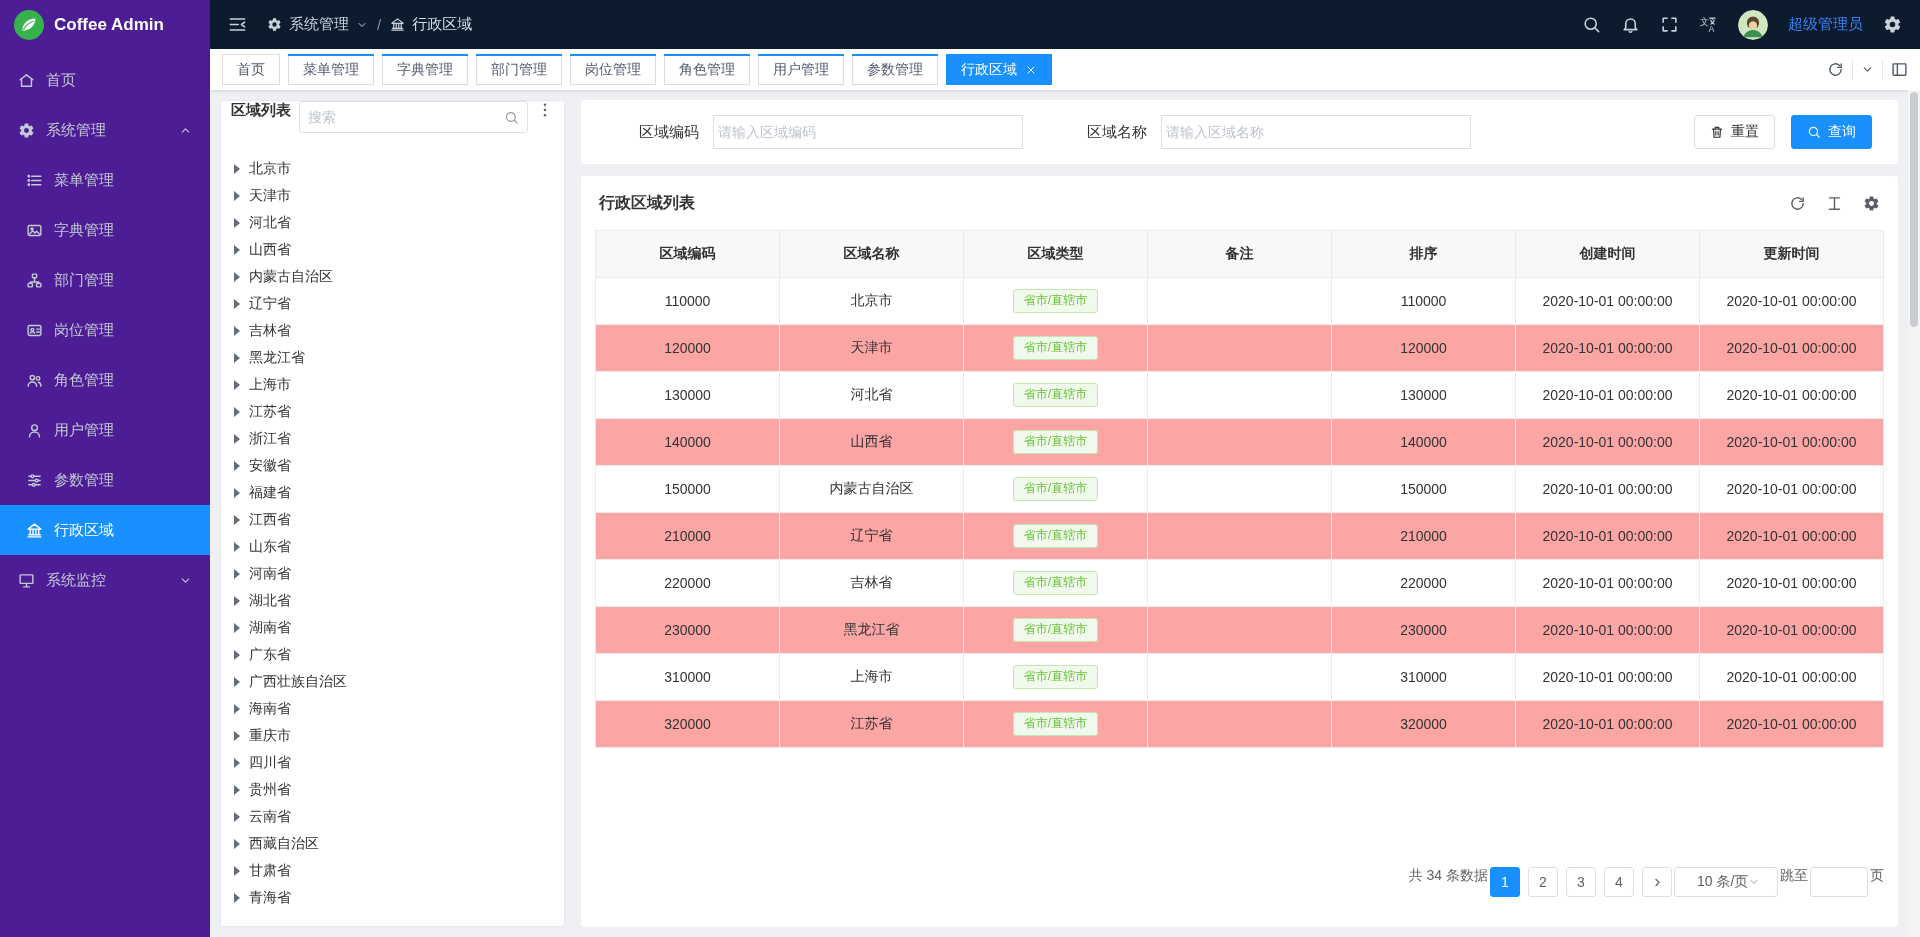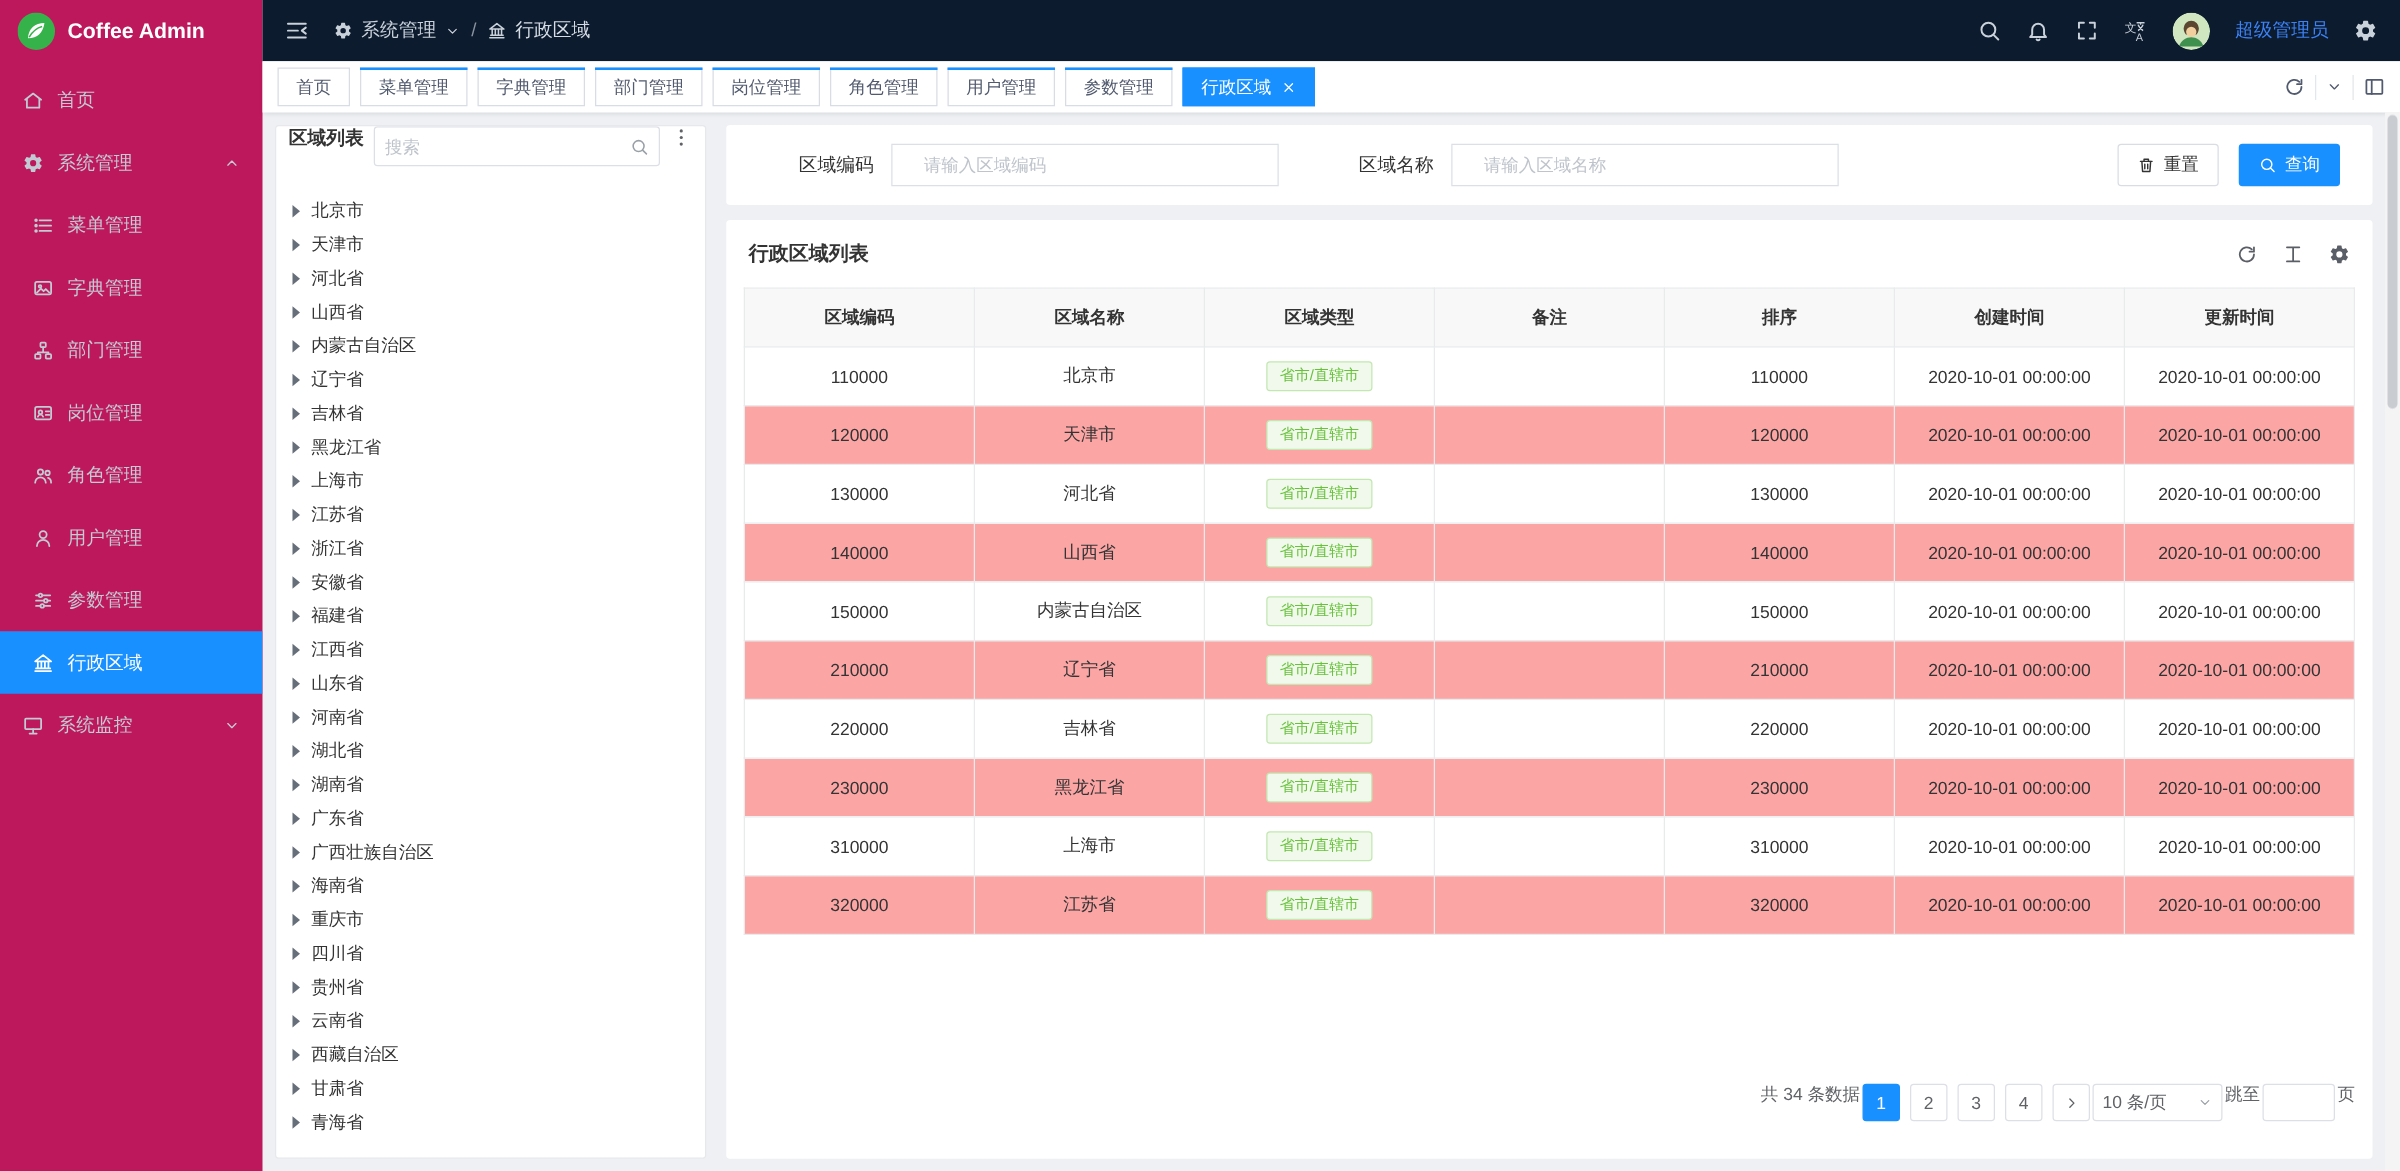--- a/index.html
+++ b/index.html
@@ -2,21 +2,21 @@
 <html><head>
 <meta charset="utf-8">
 <style>
 *{box-sizing:border-box;margin:0;padding:0}
 html,body{width:1920px;height:937px}
 body{font-family:"Liberation Sans","DejaVu Sans",sans-serif;font-size:14px;color:#333;background:#eef0f3;overflow:hidden}
 .app{display:flex;height:100%}
 .icon{display:inline-flex;align-items:center;justify-content:center;width:18px;height:18px;flex:0 0 auto}
 .icon svg{width:100%;height:100%}
 
-.sidebar{width:210px;flex:0 0 210px;background:#be185d;display:flex;flex-direction:column;overflow:hidden}
+.sidebar{width:210px;flex:0 0 210px;background:#4c1d95;display:flex;flex-direction:column;overflow:hidden}
 .logo-row{height:49px;flex:0 0 49px;display:flex;align-items:center;gap:10px;padding:0 14px}
 .logo-icon{width:30px;height:30px}
 .brand{color:#fff;font-size:17px;font-weight:bold;white-space:nowrap}
 .sidebar-nav{flex:1;padding-top:6px}
 .nav-item{height:50px;display:flex;align-items:center;gap:11px;padding:0 18px;color:#c2cad4;font-size:15px;cursor:pointer;white-space:nowrap}
 .nav-item .icon{width:17px;height:17px}
 .nav-item .chev{margin-left:auto;width:13px;height:13px}
 .nav-item.child{padding-left:26px}
 .nav-item.active{background:#1890ff;color:#fff}
 
@@ -54,21 +54,21 @@
 .tree-more{width:18px;height:18px;color:#606266;cursor:pointer}
 .tree-list{flex:1;overflow:hidden;padding:2px 0}
 .tree-item{height:27px;display:flex;align-items:center;gap:9px;padding:0 13px;font-size:14px;cursor:pointer;white-space:nowrap}
 .caret{width:0;height:0;border-left:6px solid #666e79;border-top:5px solid transparent;border-bottom:5px solid transparent;flex:0 0 auto}
 
 .content{flex:1;min-width:0;display:flex;flex-direction:column}
 .filter-card{background:#fff;border-radius:3px;height:64px;flex:0 0 64px;display:flex;align-items:center;padding:0 26px 0 58px}
 .filter-field{display:flex;align-items:center}
 .filter-field+.filter-field{margin-left:64px}
 .filter-label{font-size:15px;margin-right:14px;white-space:nowrap}
-.filter-input{width:310px;height:34px;border:1px solid #dcdfe6;border-radius:0;padding:0 25px;font-size:14px;outline:none;font-family:inherit;color:#333}
+.filter-input{width:310px;height:34px;border:1px solid #dcdfe6;border-radius:0;padding:0 4px;font-size:14px;outline:none;font-family:inherit;color:#333}
 .filter-input::placeholder{color:#bfc4cc}
 .filter-actions{margin-left:auto;display:flex;gap:16px}
 .btn{height:34px;display:inline-flex;align-items:center;gap:7px;padding:0 15px;border:1px solid #d9dce3;border-radius:3px;background:#fff;color:#333;font-size:14px;cursor:pointer;font-family:inherit;white-space:nowrap}
 .btn .icon{width:14px;height:14px}
 .btn-primary{background:#1890ff;border-color:#1890ff;color:#fff}
 
 .table-card{background:#fff;border-radius:3px;margin-top:12px;flex:1;display:flex;flex-direction:column;padding:0 14px 8px;min-height:0}
 .card-header{height:54px;flex:0 0 54px;display:flex;align-items:center;padding:0 4px}
 .card-title{font-size:16px;font-weight:bold}
 .card-tools{margin-left:auto;display:flex;gap:20px;color:#5a5e66}
@@ -76,21 +76,21 @@
 table{width:100%;border-collapse:collapse;table-layout:fixed}
 th,td{border:1px solid #e8eaec;height:47px;text-align:center;font-size:14px;overflow:hidden;white-space:nowrap}
 th{background:#f8f8f9;font-weight:bold;color:#333}
 tr.striped td{background:#fca5a5}
 .badge{display:inline-block;padding:3px 10px;font-size:12px;line-height:1.3;color:#67c23a;background:#f0f9eb;border:1px solid #c2e7b0;border-radius:3px}
 
 .pager{margin-top:auto;display:flex;align-items:flex-start;justify-content:flex-end;gap:2px;height:52px;flex:0 0 52px;color:#606266;font-size:14px}
 .page-btn{min-width:30px;height:30px;border:1px solid #dcdfe6;border-radius:3px;background:#fff;color:#606266;font-size:14px;display:inline-flex;align-items:center;justify-content:center;cursor:pointer;font-family:inherit}
 .page-btn.active{background:#1890ff;border-color:#1890ff;color:#fff}
 .page-btn .icon{width:13px;height:13px}
-.page-size{width:104px;height:30px;border:1px solid #dcdfe6;border-radius:3px;display:flex;align-items:center;justify-content:space-between;padding:0 7px;cursor:pointer;white-space:nowrap}
+.page-size{width:104px;height:30px;border:1px solid #dcdfe6;border-radius:3px;display:flex;align-items:center;justify-content:space-between;padding:0 22px;cursor:pointer;white-space:nowrap}
 .page-size .icon{width:12px;height:12px;color:#9aa0a8}
 .jump-input{width:58px;height:30px;border:1px solid #dcdfe6;border-radius:3px;outline:none;padding:0 8px;font-size:14px;font-family:inherit}
 
 .page-scrollbar{position:fixed;top:90px;right:0;bottom:0;width:12px;background:#f4f4f4;z-index:5}
 .page-scrollbar .thumb{position:absolute;top:2px;left:2px;right:2px;height:235px;background:#c9ccd1;border-radius:5px;cursor:pointer}
 </style>
 </head>
 <body>
 
 <div class="app">

